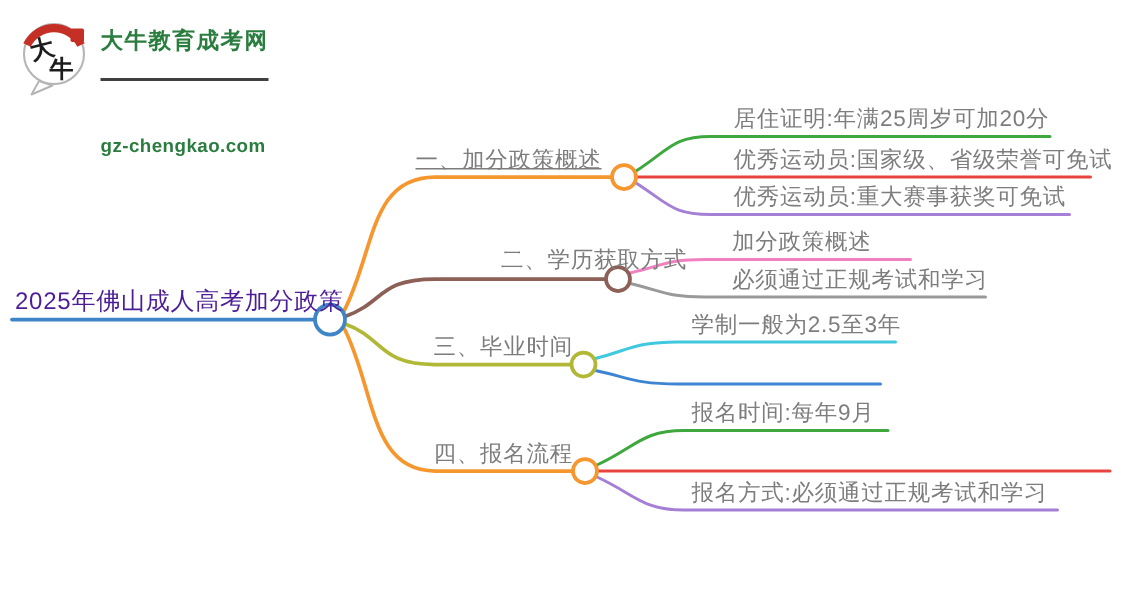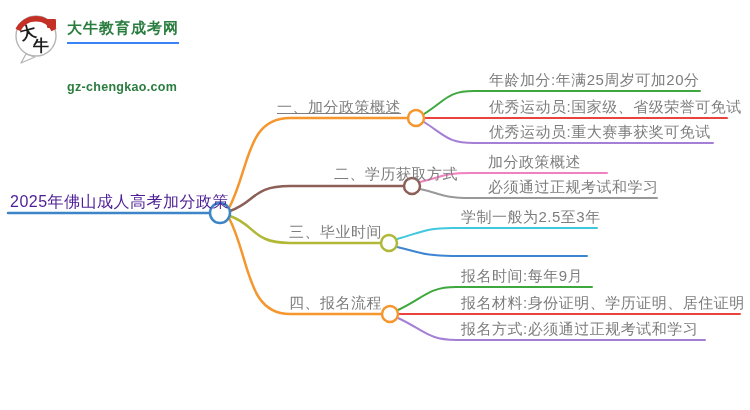--- a/index.html
+++ b/index.html
@@ -11,21 +11,21 @@
   .label{
     position:absolute;white-space:nowrap;color:#7d7d7d;
     font-size:15px;line-height:18px;letter-spacing:0.5px;
   }
   .root-label{font-size:16px;line-height:19px;color:#4c1d95;letter-spacing:0.5px;}
   .logo{position:absolute;left:12px;top:11px;display:flex;align-items:flex-start;}
   .logo-icon{display:block;}
   .logo-text{margin-left:5px;margin-top:7px;}
   .site-name{
     font-size:15px;font-weight:bold;letter-spacing:1px;line-height:20px;
-    border-bottom:2px solid #3b82f6;padding-bottom:4px;
+    border-bottom:2px solid #404040;padding-bottom:14px;
   }
   .site-domain{font-size:12.5px;font-weight:bold;letter-spacing:0.3px;line-height:14px;margin-top:1px;}
 </style>
 </head>
 <body>
 
 <div class="stage">
 
   <div class="logo">
     <svg class="logo-icon" width="50" height="54" viewBox="0 0 50 54">
@@ -72,26 +72,25 @@
     <circle cx="390" cy="314" r="8" fill="#ffffff" stroke-width="2.5" stroke="#f5962e"></circle>
   </svg>
 
   <div class="label root-label" style="left:10px;top:192px;">2025年佛山成人高考加分政策</div>
 
   <div class="label" style="left:277px;top:98px;text-decoration:underline;">一、加分政策概述</div>
   <div class="label" style="left:289px;top:165px;margin-left:45px;">二、学历获取方式</div>
   <div class="label" style="left:289px;top:223px;">三、毕业时间</div>
   <div class="label" style="left:289px;top:294px;">四、报名流程</div>
 
-  <div class="label" style="left:489px;top:71px;">年龄加分:年满25周岁可加20分</div>
+  <div class="label" style="left:489px;top:71px;">居住证明:年满25周岁可加20分</div>
   <div class="label" style="left:489px;top:98px;">优秀运动员:国家级、省级荣誉可免试</div>
   <div class="label" style="left:489px;top:123px;">优秀运动员:重大赛事获奖可免试</div>
 
   <div class="label" style="left:488px;top:153px;">加分政策概述</div>
   <div class="label" style="left:488px;top:178px;">必须通过正规考试和学习</div>
 
   <div class="label" style="left:461px;top:208px;">学制一般为2.5至3年</div>
 
   <div class="label" style="left:461px;top:267px;">报名时间:每年9月</div>
-  <div class="label" style="left:461px;top:294px;">报名材料:身份证明、学历证明、居住证明</div>
   <div class="label" style="left:461px;top:320px;">报名方式:必须通过正规考试和学习</div>
 
 </div>
 
 </body></html>

